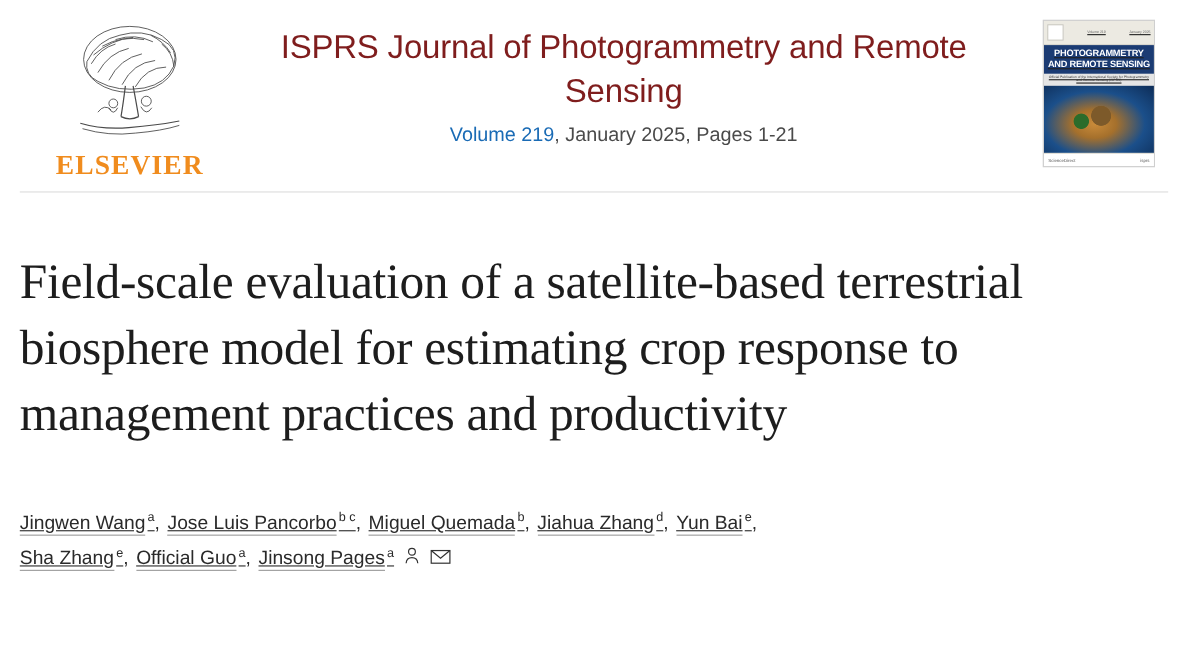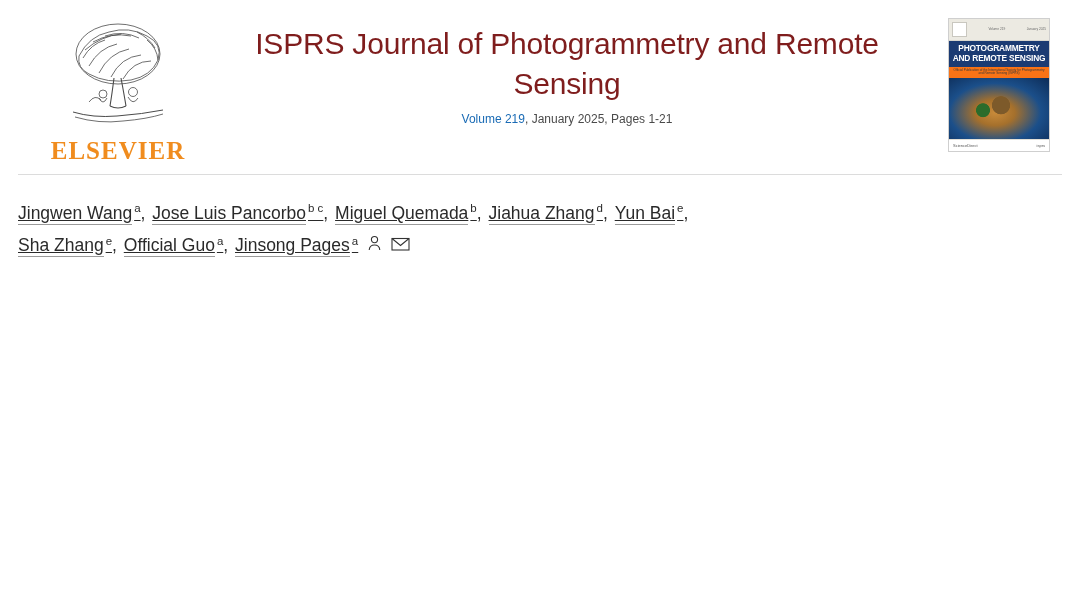--- a/index.html
+++ b/index.html
@@ -58,41 +58,42 @@
     font-family: "Liberation Sans", sans-serif;
     font-size: 30px;
     line-height: 1.32;
     color: #7f1d1d;
     font-weight: 400;
     letter-spacing: -0.2px;
   }
   .journal-meta {
     margin-top: 9px;
     font-family: "Liberation Sans", sans-serif;
-    font-size: 12px;
+    font-size: 18px;
     color: #4a4a4a;
   }
   .journal-meta .vol-link {
     color: #1a6bb5;
     text-decoration: none;
   }
 
   .cover-wrap {
     flex: 0 0 108px;
     width: 108px;
     padding-top: 4px;
   }
   .cover {
     width: 102px;
     height: 134px;
     border: 1px solid #cfcfcf;
-    background: #f97316;
+    background: #e5e5e5;
     position: relative;
     overflow: hidden;
     box-sizing: border-box;
+    text-decoration: underline;
   }
   .cover-topbar {
     height: 22px;
     background: #eceae2;
     border-bottom: 1px solid #d8d6ce;
     display: flex;
     align-items: center;
     justify-content: space-between;
     padding: 0 3px;
     box-sizing: border-box;
@@ -267,20 +268,21 @@
         <div class="cover-footer">
           <span>ScienceDirect</span>
           <span>isprs</span>
         </div>
       </div>
     </div>
   </div>
 
   <div class="divider"></div>
 
+  <h1 class="article-title">Field-scale evaluation of a satellite-based terrestrial biosphere model for estimating crop response to management practices and productivity</h1>
 
   <div class="authors">
     <span class="author"><span class="nm">Jingwen Wang</span><sup>a</sup></span><span class="sep">, </span><span class="author"><span class="nm">Jose Luis Pancorbo</span><sup>b c</sup></span><span class="sep">, </span><span class="author"><span class="nm">Miguel Quemada</span><sup>b</sup></span><span class="sep">, </span><span class="author"><span class="nm">Jiahua Zhang</span><sup>d</sup></span><span class="sep">, </span><span class="author"><span class="nm">Yun Bai</span><sup>e</sup></span><span class="sep">,</span>
     <br>
     <span class="author"><span class="nm">Sha Zhang</span><sup>e</sup></span><span class="sep">, </span><span class="author"><span class="nm">Official Guo</span><sup>a</sup></span><span class="sep">, </span><span class="author"><span class="nm">Jinsong Pages</span><sup>a</sup></span><span class="author-icons"><span class="icon-btn"><svg width="17" height="17" viewBox="0 0 17 17">
             <circle cx="8.5" cy="4.6" r="3.1" fill="none" stroke="#333" stroke-width="1.1"></circle>
             <path d="M3.2 15 q0.4-5 5.3-5 q4.9 0 5.3 5" fill="none" stroke="#333" stroke-width="1.1"></path>
           </svg></span><span class="icon-btn"><svg width="19" height="16" viewBox="0 0 19 16">
             <rect x="1" y="2.5" width="17" height="11.5" fill="none" stroke="#333" stroke-width="1.1"></rect>
             <path d="M1 2.5 L9.5 9.5 L18 2.5" fill="none" stroke="#333" stroke-width="1.1"></path>

